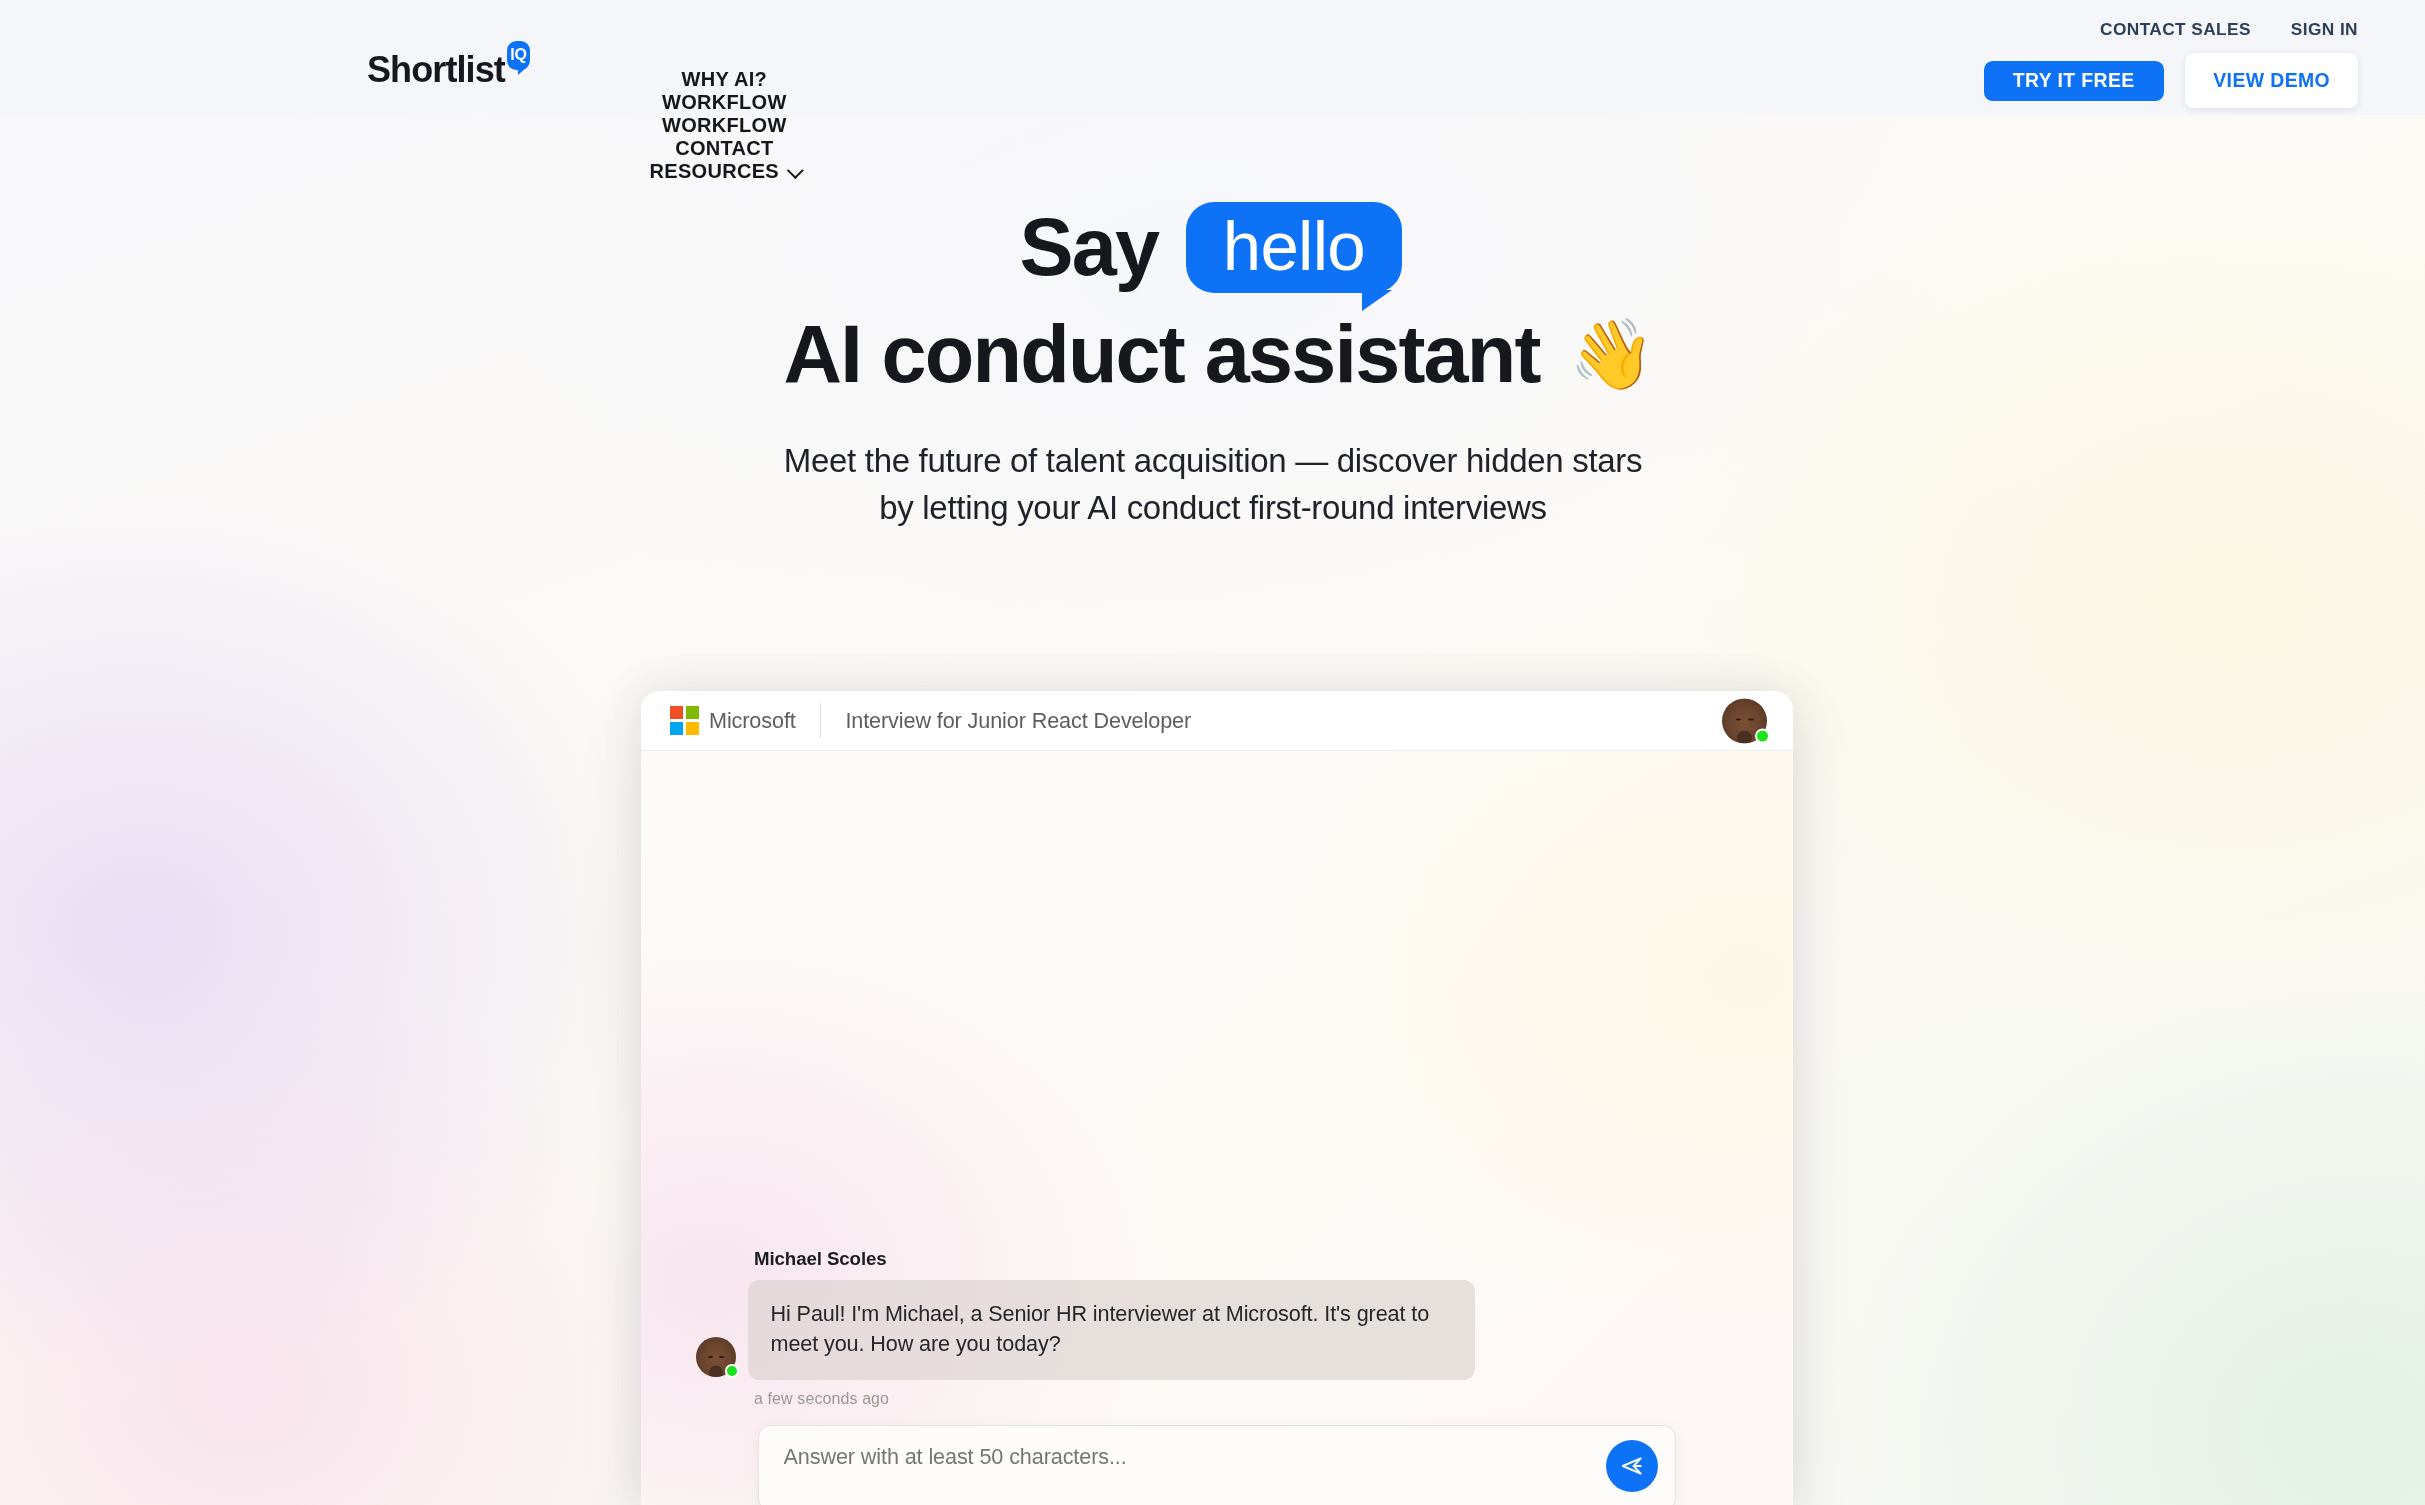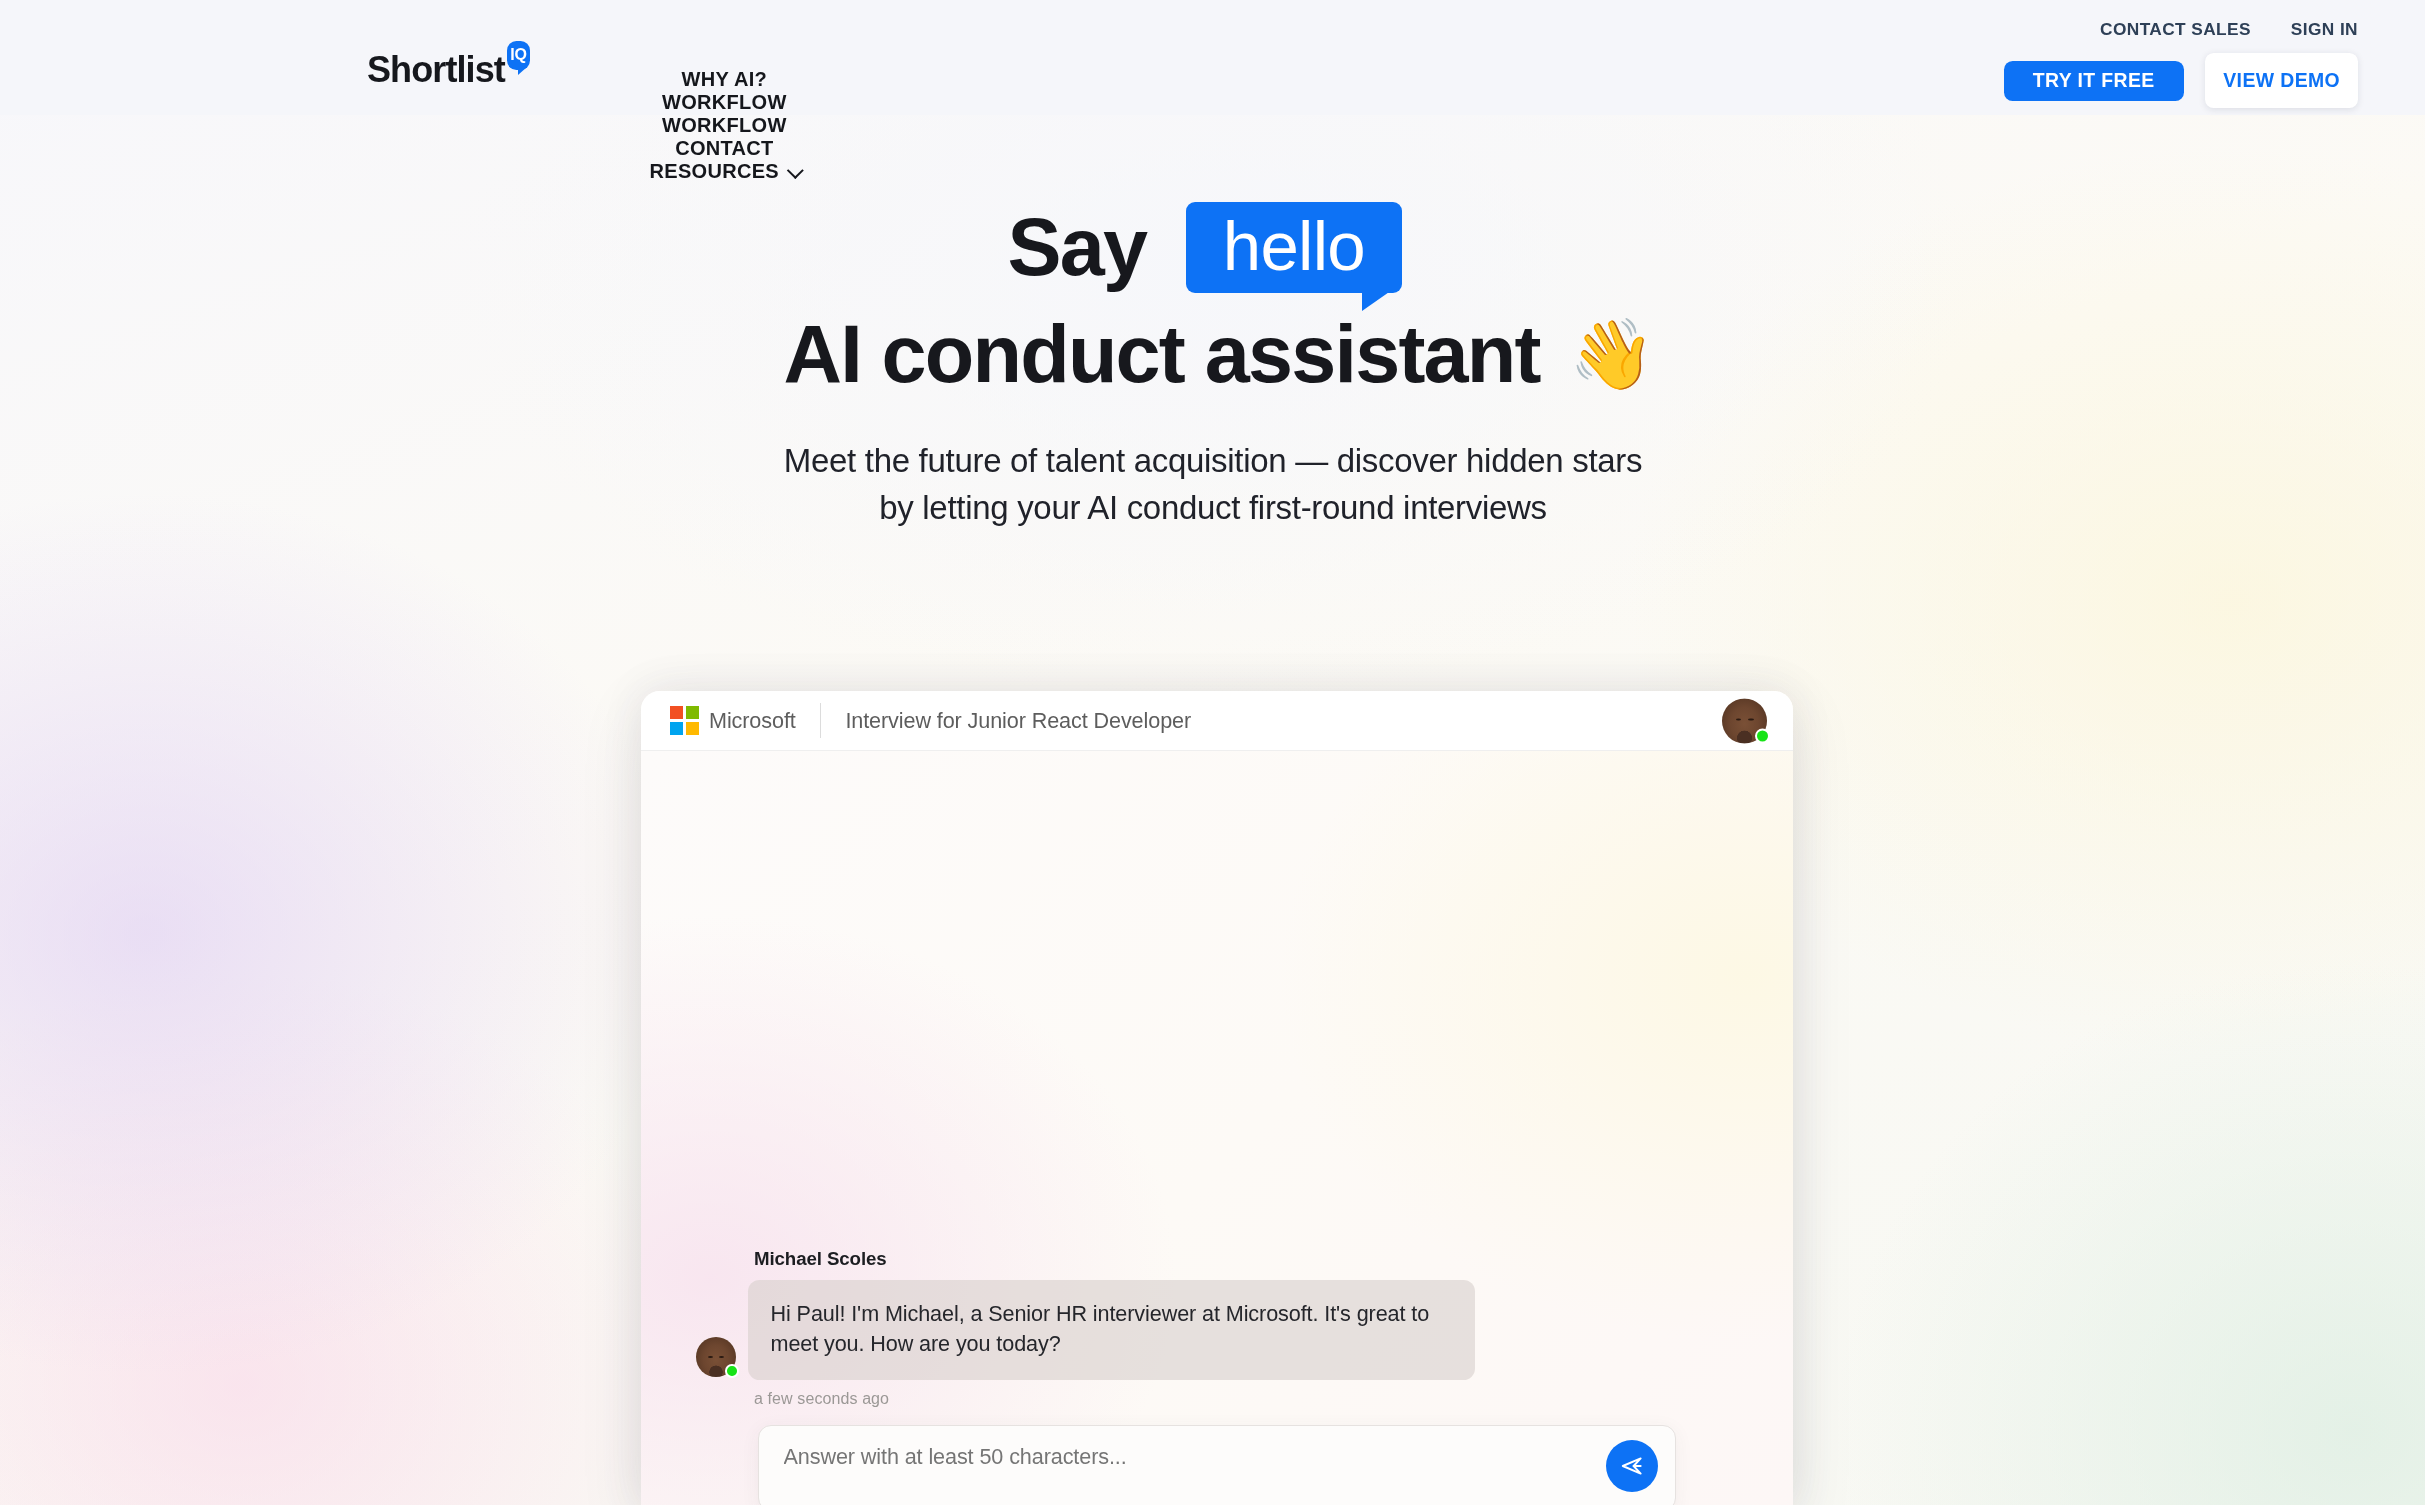--- a/index.html
+++ b/index.html
@@ -163,21 +163,21 @@
     font-family: "Liberation Sans", sans-serif;
     text-align: center;
   }
   .btn-secondary {
     background: #fff;
     color: #0d72f5;
     font-size: 19.4px;
     font-weight: 700;
     letter-spacing: 0.4px;
     border-radius: 8.6px;
-    padding: 0 18px;
+    padding: 0 28px;
     height: 55px;
     display: flex;
     align-items: center;
     justify-content: center;
     border: none;
     cursor: pointer;
     white-space: nowrap;
     box-shadow: 0 1.4px 7.2px rgba(20,30,60,0.10);
     font-family: "Liberation Sans", sans-serif;
   }
@@ -207,23 +207,23 @@
   }
   .hl-word { padding: 0 11.5px; }
 
   .hello-bubble {
     position: relative;
     display: inline-flex;
     align-items: center;
     justify-content: center;
     background: #0d72f5;
     color: #fff;
-    border-radius: 9px;
+    border-radius: 28px;
     padding: 4.3px 37px 7.2px 37px;
-    margin: 0 28px;
+    margin: 0 16px;
     height: 91px;
     font-size: 69px;
     font-weight: 400;
     letter-spacing: -0.7px;
     line-height: 1;
   }
   .hello-bubble::after {
     content: "";
     position: absolute;
     right: 10px;

